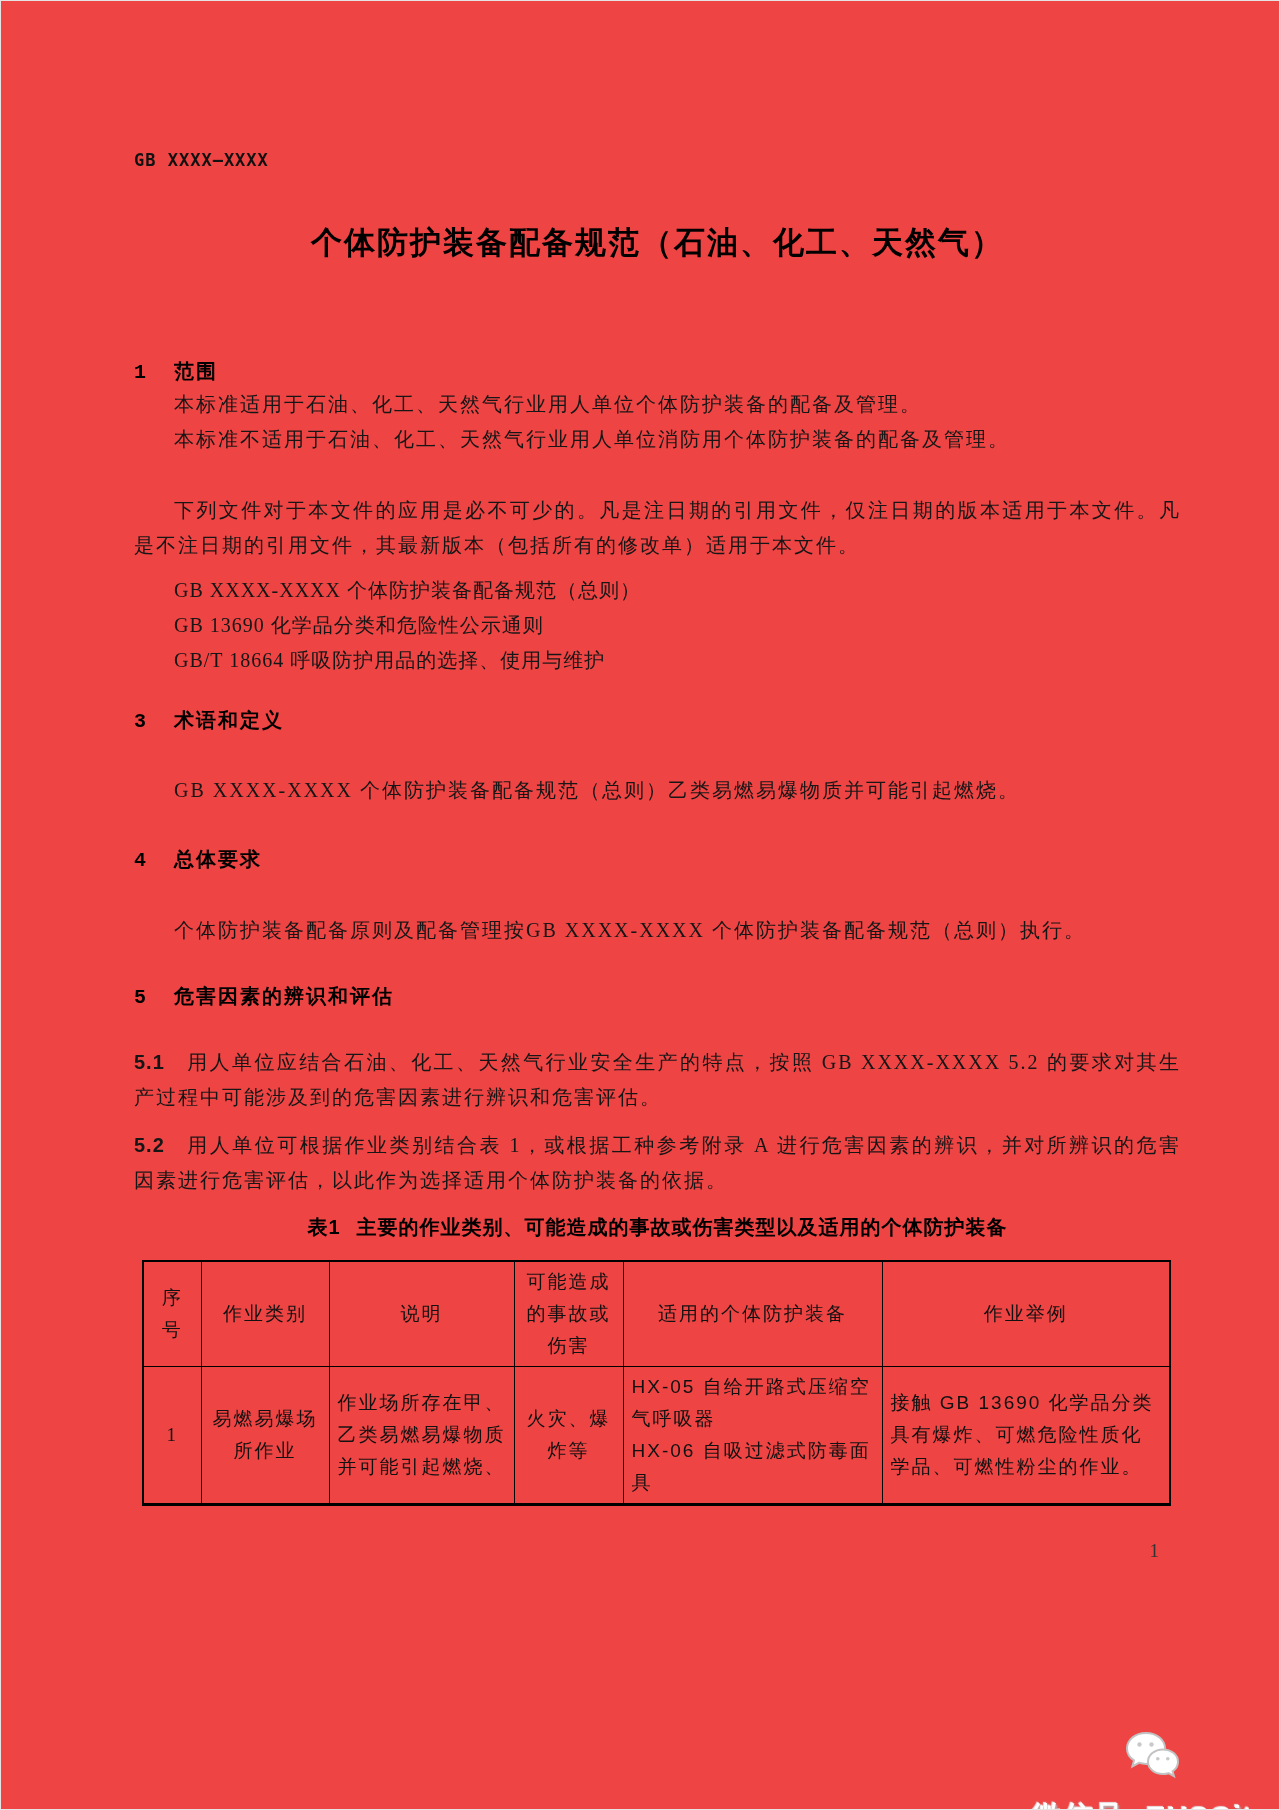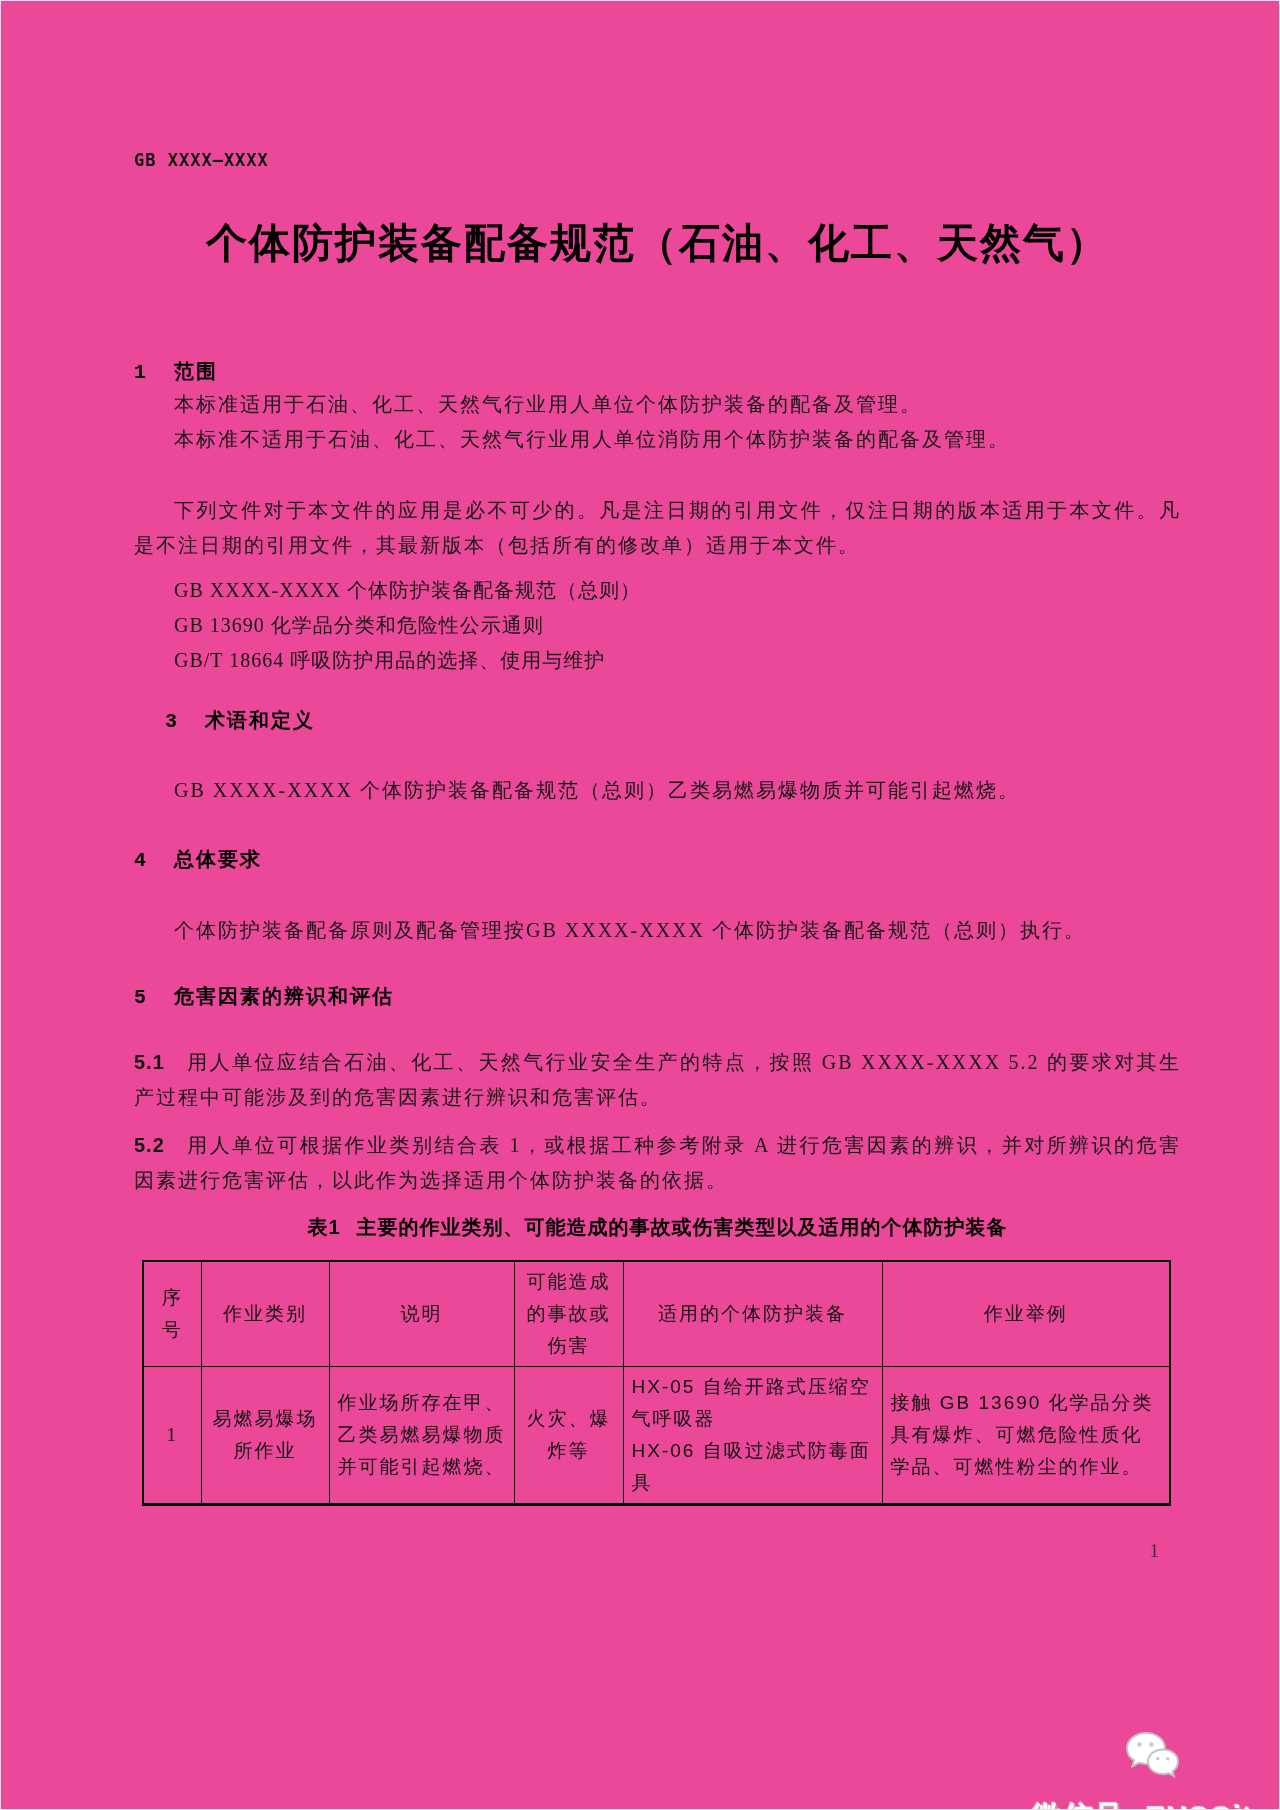--- a/index.html
+++ b/index.html
@@ -1,20 +1,20 @@
 <!DOCTYPE html>
 <html><head>
 <meta charset="utf-8">
 <style>
   html, body { margin: 0; padding: 0; background: #ffffff; }
   .page {
     position: relative;
     width: 1280px;
     height: 1810px;
-    background: #ec4899;
+    background: #ef4444;
     overflow: hidden;
     font-family: "Liberation Serif", "DejaVu Serif", serif;
     color: #1a1a1a;
     box-sizing: border-box;
     border: 1px solid #e4e4e4;
   }
   .content {
     position: absolute;
     left: 133px;
     right: 98px;
@@ -27,38 +27,38 @@
     line-height: 22px;
     letter-spacing: 1px;
     font-weight: bold;
     color: #111;
   }
   .doc-title {
     margin-top: 50px;
     text-align: center;
     font-family: Liberation Serif, serif;
     font-weight: bold;
-    font-size: 41px;
+    font-size: 31px;
     line-height: 44px;
     letter-spacing: 2px;
     color: #000;
   }
   .sec-h {
     font-family: Liberation Mono, monospace;
     font-weight: bold;
     font-size: 20px;
     line-height: 28px;
     letter-spacing: 2px;
     color: #000;
     margin: 0;
   }
   .sec-num { display: inline-block; margin-right: 28px; letter-spacing: 0; }
   .h1 { margin-top: 94px; }
   .h2 { margin-top: 34px; }
-  .h3 { margin-top: 30px; margin-left: 31px; }
+  .h3 { margin-top: 30px; }
   .h4 { margin-top: 39px; }
   .h5 { margin-top: 36px; }
   p.body-p {
     margin: 0;
     font-size: 20px;
     line-height: 35px;
     letter-spacing: 2px;
     text-align: justify;
     text-indent: 2em;
     color: #161616;

